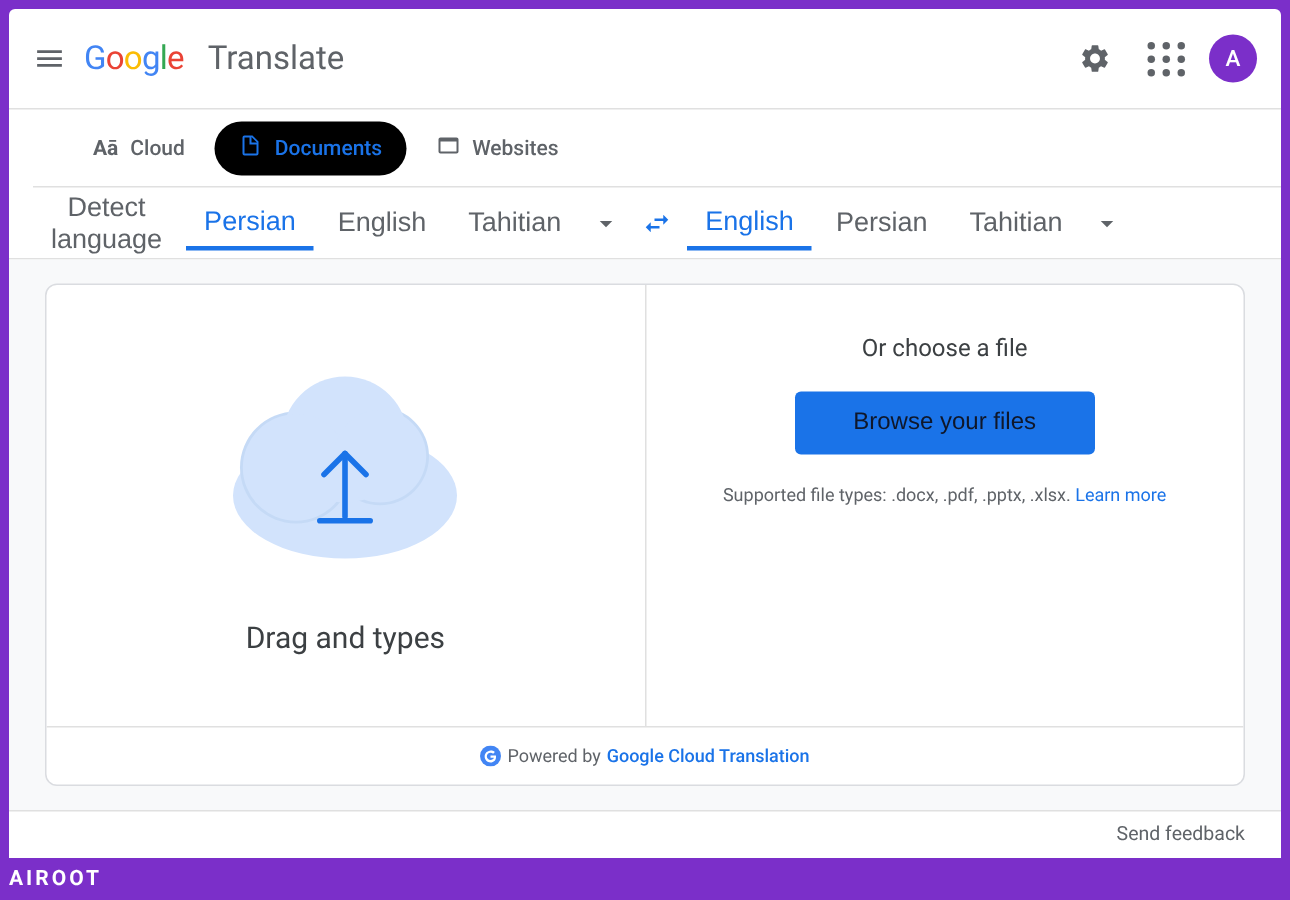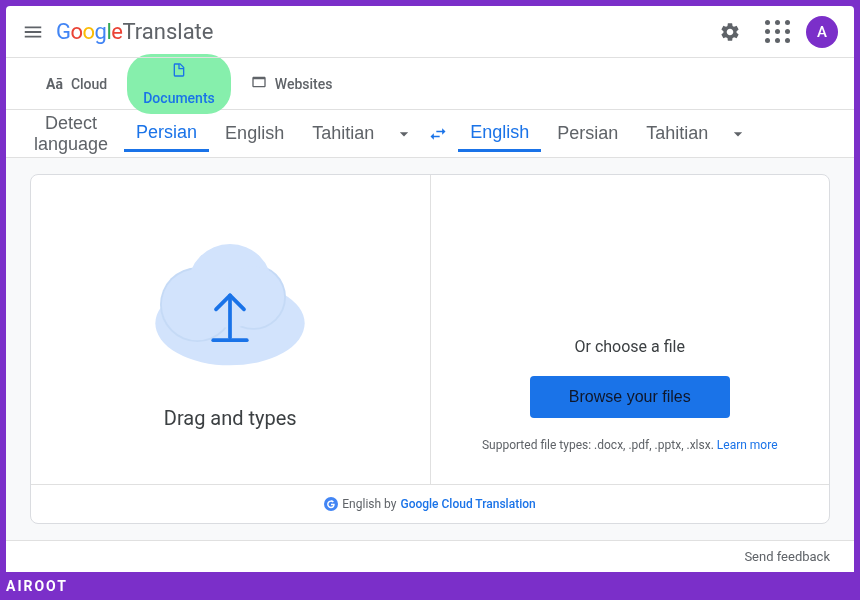--- a/index.html
+++ b/index.html
@@ -28,21 +28,21 @@
       flex-direction: column;
       border-radius: 4px 4px 0 0;
       overflow: hidden;
     }
 
     
     .header {
       display: flex;
       align-items: center;
       padding: 0 16px;
-      height: 52px;
+      height: 67px;
       border-bottom: 1px solid #e0e0e0;
       position: relative;
     }
 
     .menu-icon {
       cursor: pointer;
       color: #5f6368;
       font-size: 20px;
       margin-right: 12px;
       display: flex;
@@ -64,21 +64,21 @@
     .logo-g { color: #4285f4; }
     .logo-o1 { color: #ea4335; }
     .logo-o2 { color: #fbbc05; }
     .logo-gl { color: #4285f4; }
     .logo-e { color: #34a853; }
 
     .logo-translate {
       font-size: 22px;
       font-weight: 400;
       color: #5f6368;
-      margin-left: 0;
+      margin-left: 16px;
     }
 
     .header-right {
       margin-left: auto;
       display: flex;
       align-items: center;
       gap: 8px;
     }
 
     .header-icon-btn {
@@ -107,39 +107,39 @@
     }
 
     
     .tabs-bar {
       display: flex;
       align-items: center;
       padding: 0 24px;
       border-bottom: 1px solid #e0e0e0;
       height: 52px;
       gap: 4px;
+      margin-left: 16px;
     }
 
     .tab-item {
       display: flex;
       align-items: center;
       gap: 8px;
       padding: 8px 16px;
       border-radius: 24px;
       cursor: pointer;
       font-size: 14px;
       color: #5f6368;
       font-weight: 500;
       transition: background 0.15s;
     }
 
     .tab-item.active {
-      background: #86efac;
+      background: #000000;
       color: #1a73e8;
-      flex-direction: column;
     }
 
     .tab-icon {
       font-size: 16px;
     }
 
     
     .lang-bar {
       display: flex;
       align-items: center;
@@ -242,21 +242,21 @@
     .cloud-shape {
       width: 180px;
       height: 140px;
     }
 
     .upload-right {
       flex: 1;
       display: flex;
       flex-direction: column;
       align-items: center;
-      justify-content: flex-end;
+      justify-content: flex-start;
       padding: 32px;
     }
 
     .or-choose {
       font-size: 16px;
       color: #3c4043;
       margin-bottom: 20px;
     }
 
     .browse-btn {
@@ -486,21 +486,21 @@
           </div>
         </div>
 
         <div class="upload-footer">
           <div class="powered-by">
 
             <svg width="14" height="14" viewBox="0 0 24 24">
               <circle cx="12" cy="12" r="12" fill="#4285f4"></circle>
               <path d="M12 5.5c2.1 0 3.8.8 5 2l-2 2C14.2 8.7 13.2 8.2 12 8.2c-2.3 0-4.2 1.9-4.2 4.2s1.9 4.2 4.2 4.2c2 0 3.4-1 3.9-2.5H12V11.5h6.2c.1.5.1.9.1 1.5 0 3.7-2.5 6.3-6.3 6.3-3.7 0-6.7-3-6.7-6.8s3-6.5 6.7-6.5z" fill="white"></path>
             </svg>
-            <span>English by</span>
+            <span>Powered by</span>
             <a class="powered-google">Google Cloud Translation</a>
           </div>
         </div>
       </div>
     </div>
 
     <div class="bottom-bar">
       <span class="send-feedback">Send feedback</span>
     </div>
 

